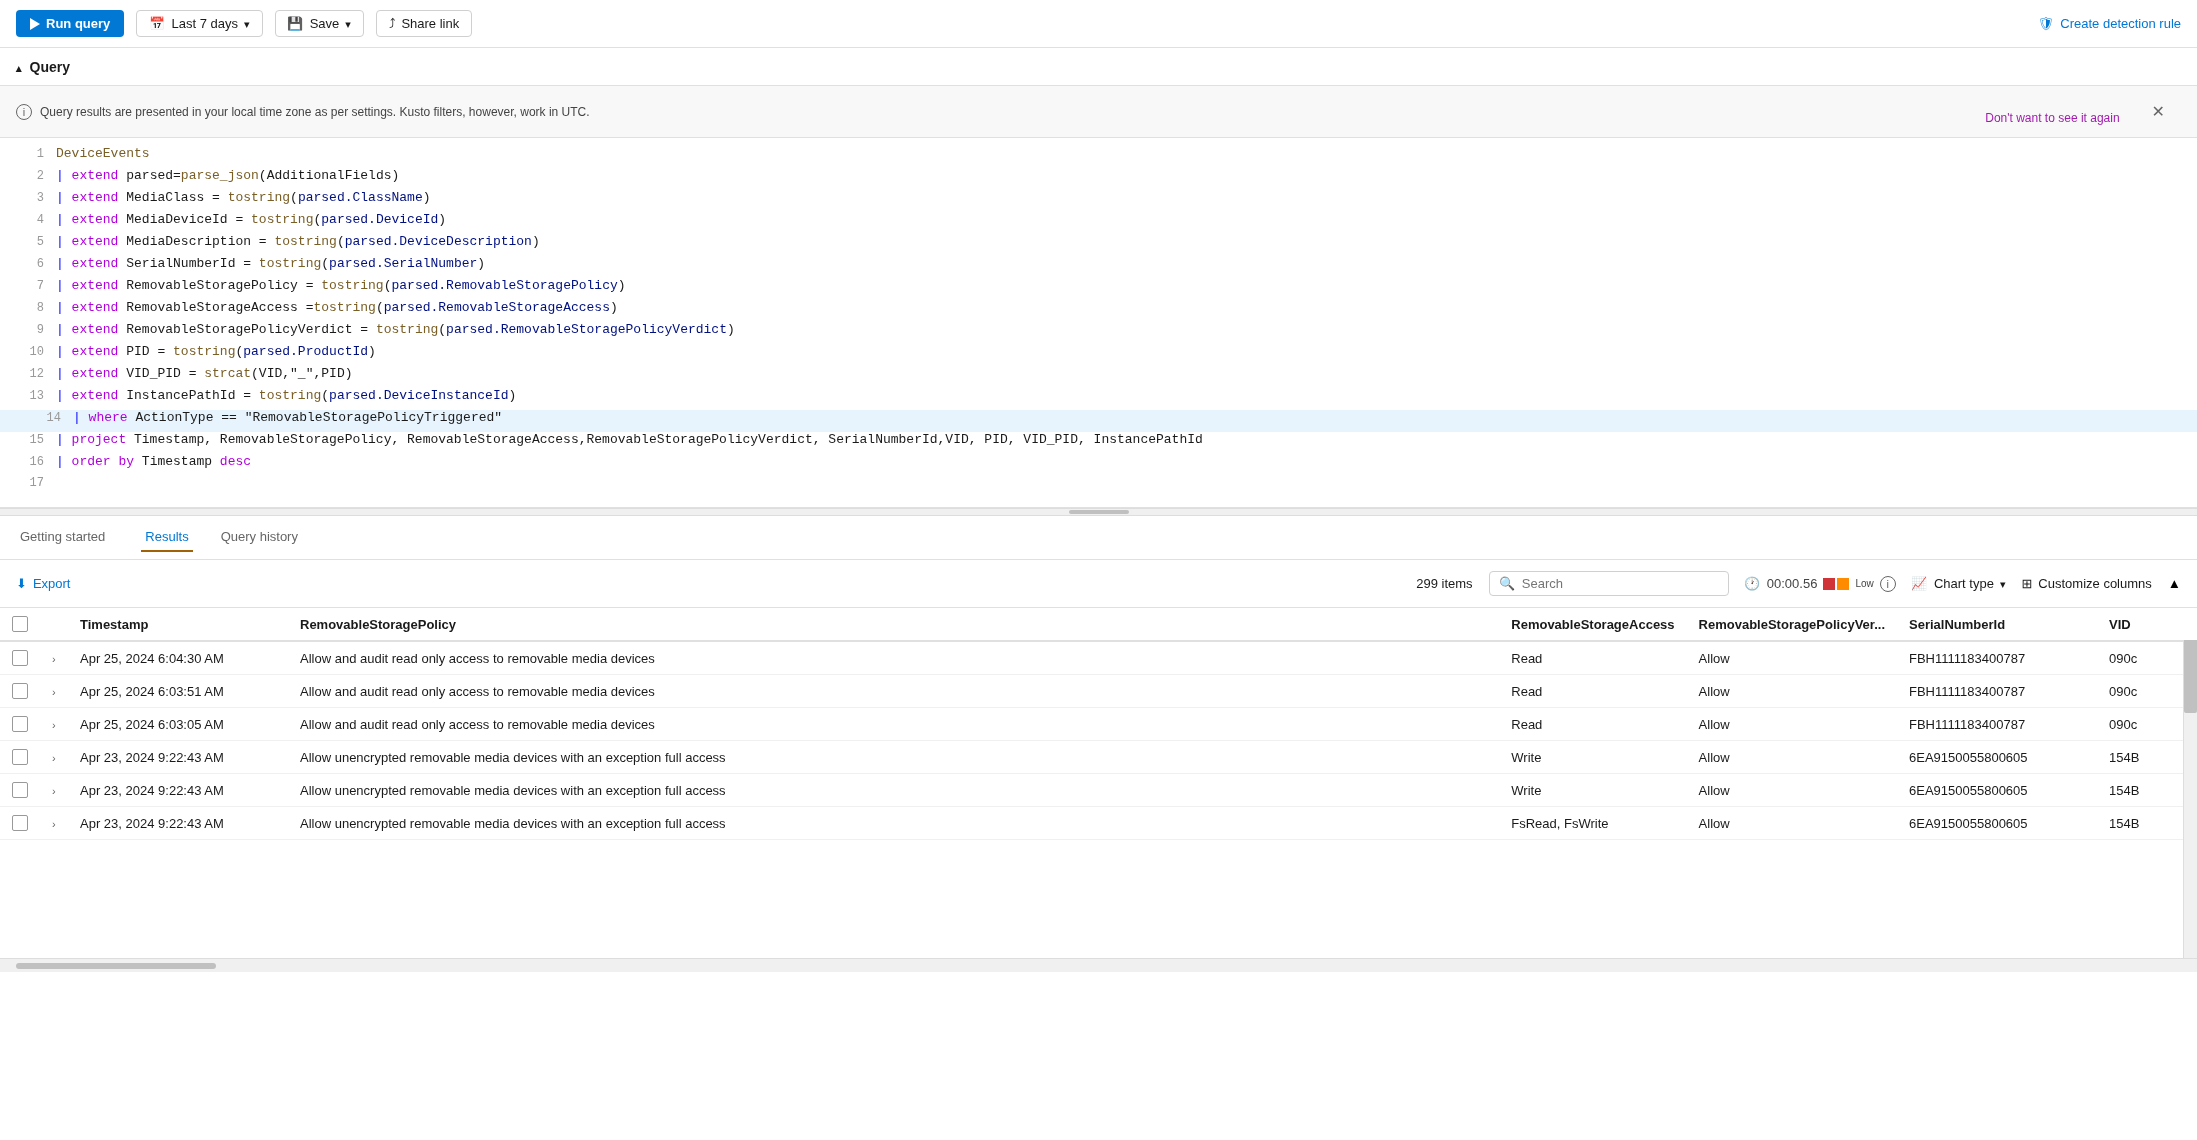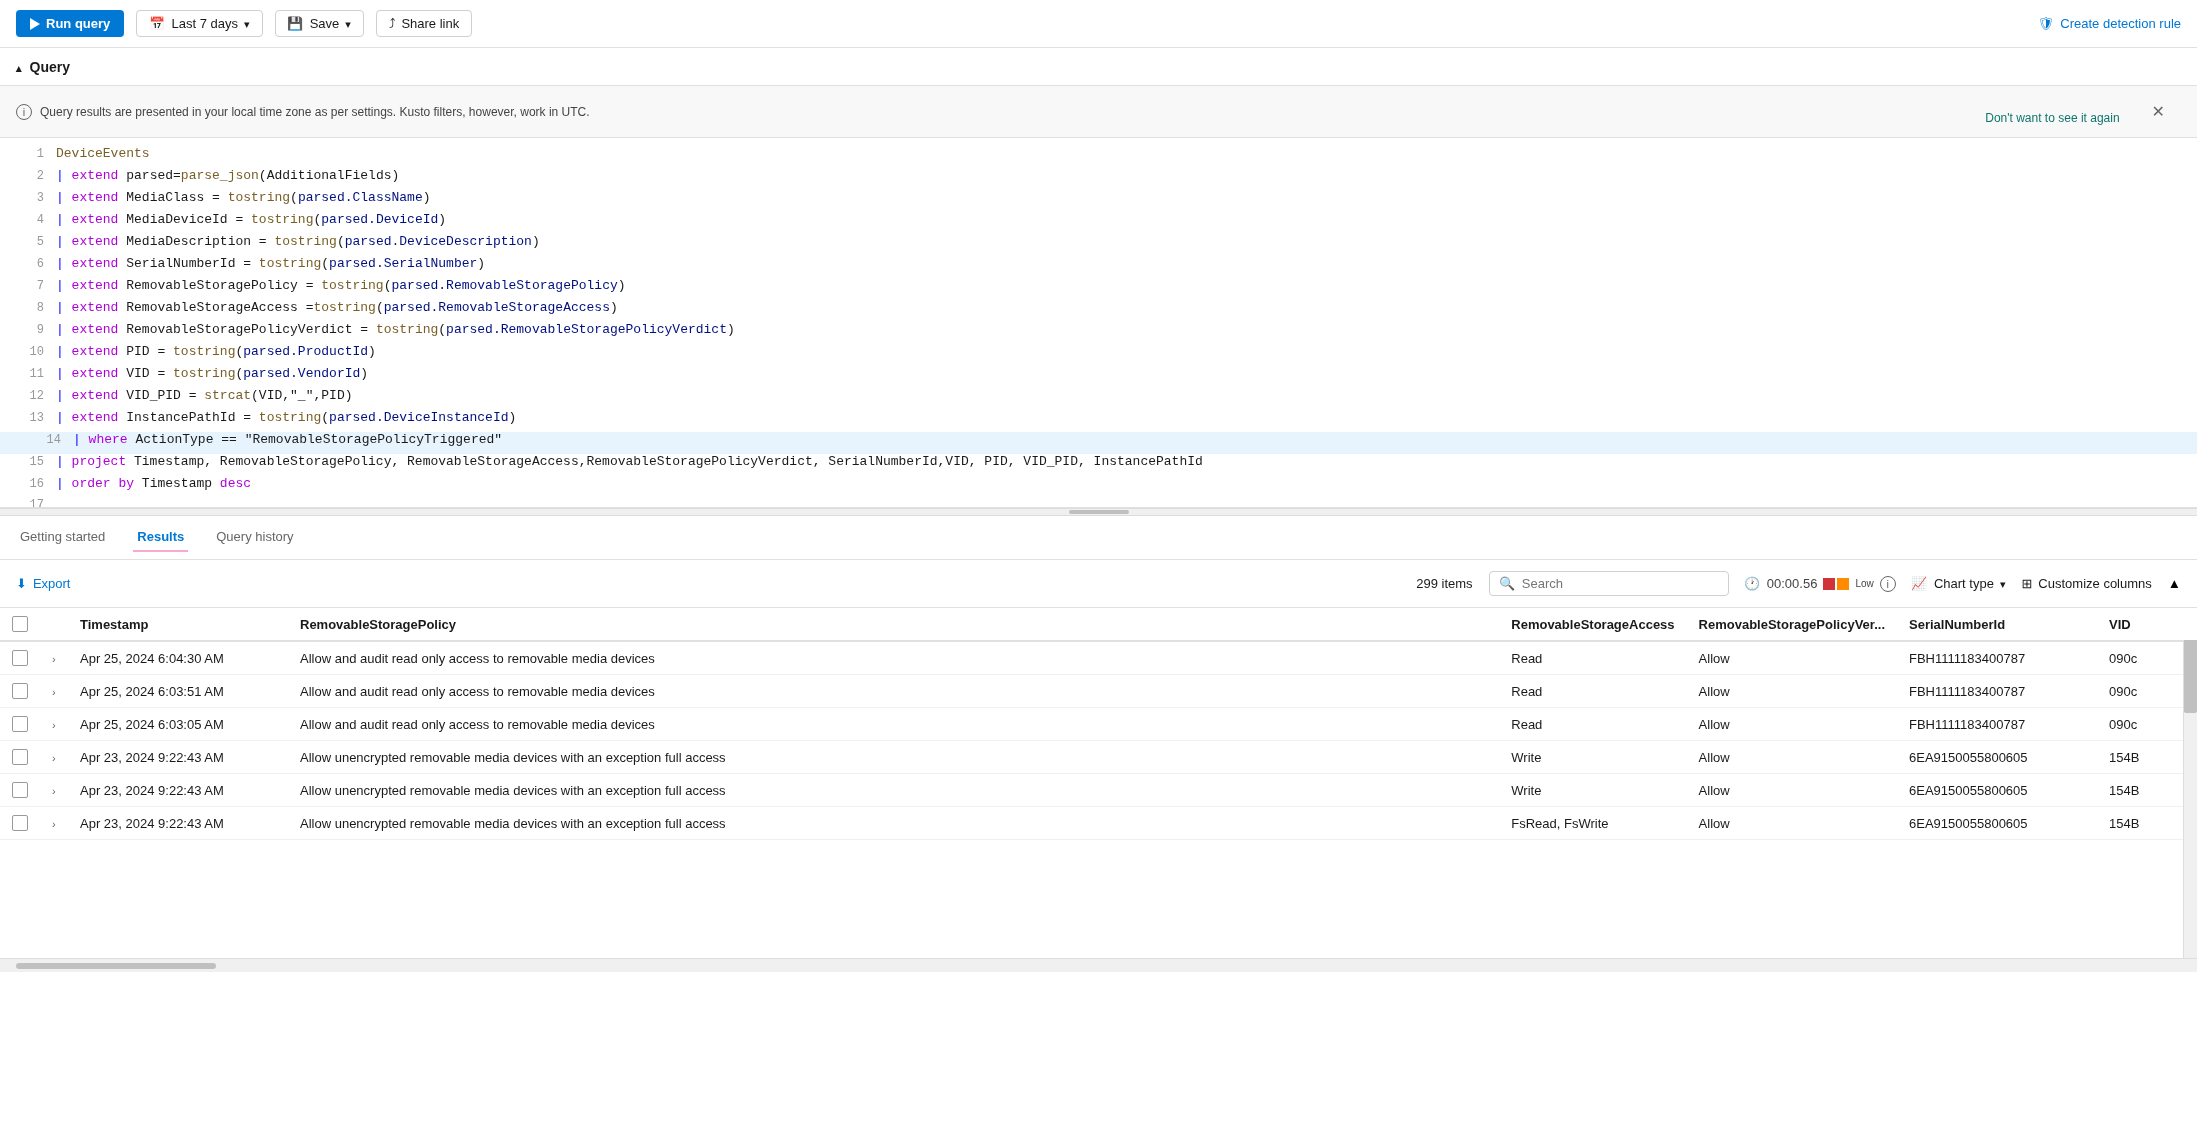--- a/index.html
+++ b/index.html
@@ -27,21 +27,21 @@
     .query-header {
       display: flex; align-items: center; padding: 8px 16px; font-size: 14px; font-weight: 600;
       background: #fff; border-bottom: 1px solid #e0e0e0; height: 38px;
     }
 
     
     .info-bar {
       display: flex; align-items: center; padding: 8px 16px; background: #f8f8f8;
       border-bottom: 1px solid #e0e0e0; font-size: 12px; color: #444; gap: 8px;
     }
-    .dont-show-btn { margin-left: auto; background: none; border: none; color: #0f766e; cursor: pointer; font-size: 12px; margin-top: 12px; }
+    .dont-show-btn { margin-left: auto; background: none; border: none; color: #a21caf; cursor: pointer; font-size: 12px; margin-top: 12px; }
 
     
     .code-editor {
       background: #fff; font-family: 'Consolas', 'Courier New', monospace; font-size: 13px;
       padding: 8px 0; overflow: hidden; border-bottom: 1px solid #e0e0e0;
       height: 370px; position: relative;
     }
     .code-line {
       display: flex; align-items: baseline; min-height: 22px; padding: 0 8px;
     }
@@ -64,21 +64,21 @@
     .scroll-handle { width: 60px; height: 4px; background: #c0c0c0; border-radius: 2px; }
 
     
     .results-tabs {
       display: flex; align-items: center; padding: 0 16px; border-bottom: 1px solid #e0e0e0;
       height: 44px; background: #fff; gap: 24px;
     }
     .tab-item {
       padding: 12px 4px; cursor: pointer; font-size: 13px; color: #666; border-bottom: 2px solid transparent; height: 28px; display: flex; align-items: center;
     }
-    .tab-item.active { color: #0078d4; border-bottom: 2px solid #f9a8d4; font-weight: 700; }
+    .tab-item.active { color: #0078d4; border-bottom: 2px solid #a16207; font-weight: 400; margin-left: 8px; }
 
     
     .results-toolbar {
       display: flex; align-items: center; padding: 8px 16px; background: #fff;
       border-bottom: 1px solid #e0e0e0; gap: 16px; height: 48px;
     }
     .export-btn { background: none; border: none; cursor: pointer; color: #0078d4; font-size: 13px; display: flex; align-items: center; gap: 6px; }
     .search-box {
       display: flex; align-items: center; border: 1px solid #d0d0d0; border-radius: 4px;
       padding: 4px 10px; gap: 6px; width: 240px;
@@ -195,24 +195,20 @@
       <span class="line-num">8</span>
       <span class="code-content"><span class="kw-keyword">| </span><span class="kw-op">extend</span> RemovableStorageAccess =<span class="kw-func">tostring</span>(<span class="kw-field">parsed.RemovableStorageAccess</span>)</span>
     </div>
     <div class="code-line">
       <span class="line-num">9</span>
       <span class="code-content"><span class="kw-keyword">| </span><span class="kw-op">extend</span> RemovableStoragePolicyVerdict = <span class="kw-func">tostring</span>(<span class="kw-field">parsed.RemovableStoragePolicyVerdict</span>)</span>
     </div>
     <div class="code-line">
       <span class="line-num">10</span>
       <span class="code-content"><span class="kw-keyword">| </span><span class="kw-op">extend</span> PID = <span class="kw-func">tostring</span>(<span class="kw-field">parsed.ProductId</span>)</span>
-    </div>
-    <div class="code-line">
-      <span class="line-num">11</span>
-      <span class="code-content"><span class="kw-keyword">| </span><span class="kw-op">extend</span> VID = <span class="kw-func">tostring</span>(<span class="kw-field">parsed.VendorId</span>)</span>
     </div>
     <div class="code-line">
       <span class="line-num">12</span>
       <span class="code-content"><span class="kw-keyword">| </span><span class="kw-op">extend</span> VID_PID = <span class="kw-func">strcat</span>(VID,"_",PID)</span>
     </div>
     <div class="code-line">
       <span class="line-num">13</span>
       <span class="code-content"><span class="kw-keyword">| </span><span class="kw-op">extend</span> InstancePathId = <span class="kw-func">tostring</span>(<span class="kw-field">parsed.DeviceInstanceId</span>)</span>
     </div>
     <div class="code-line highlight-line">

